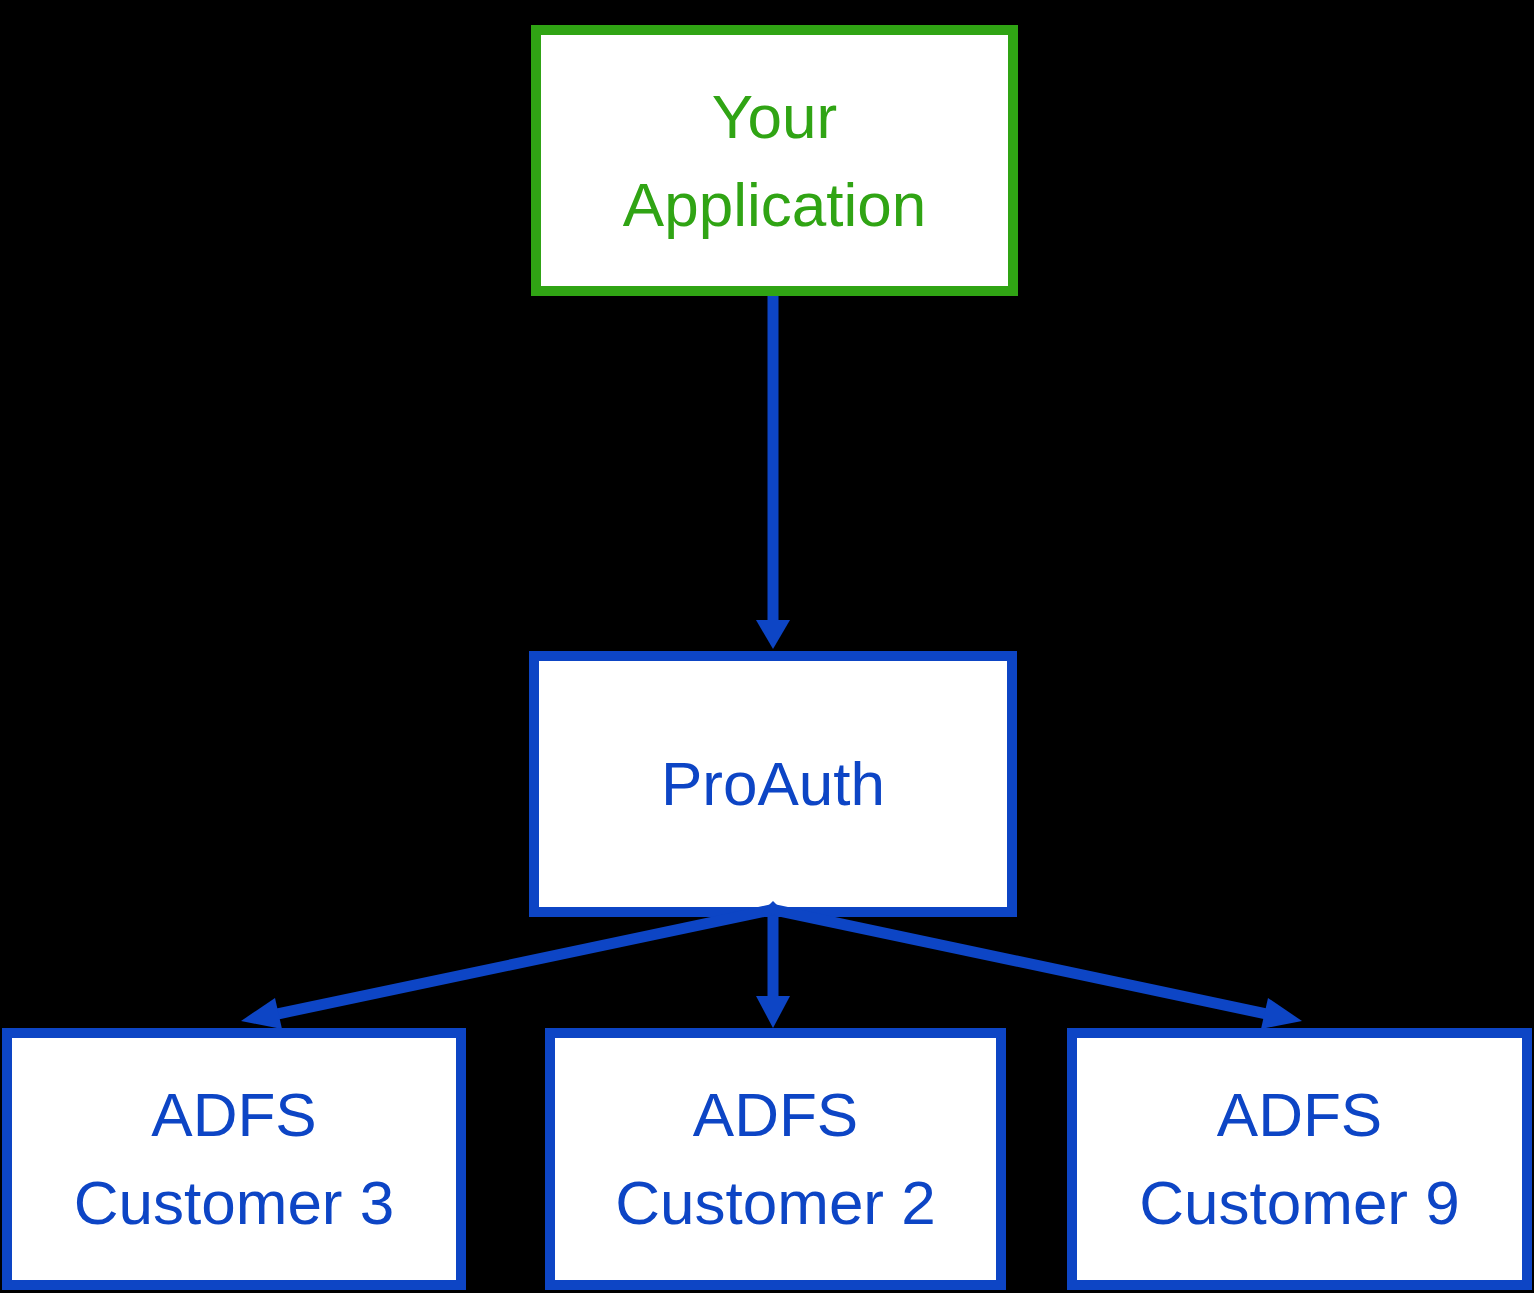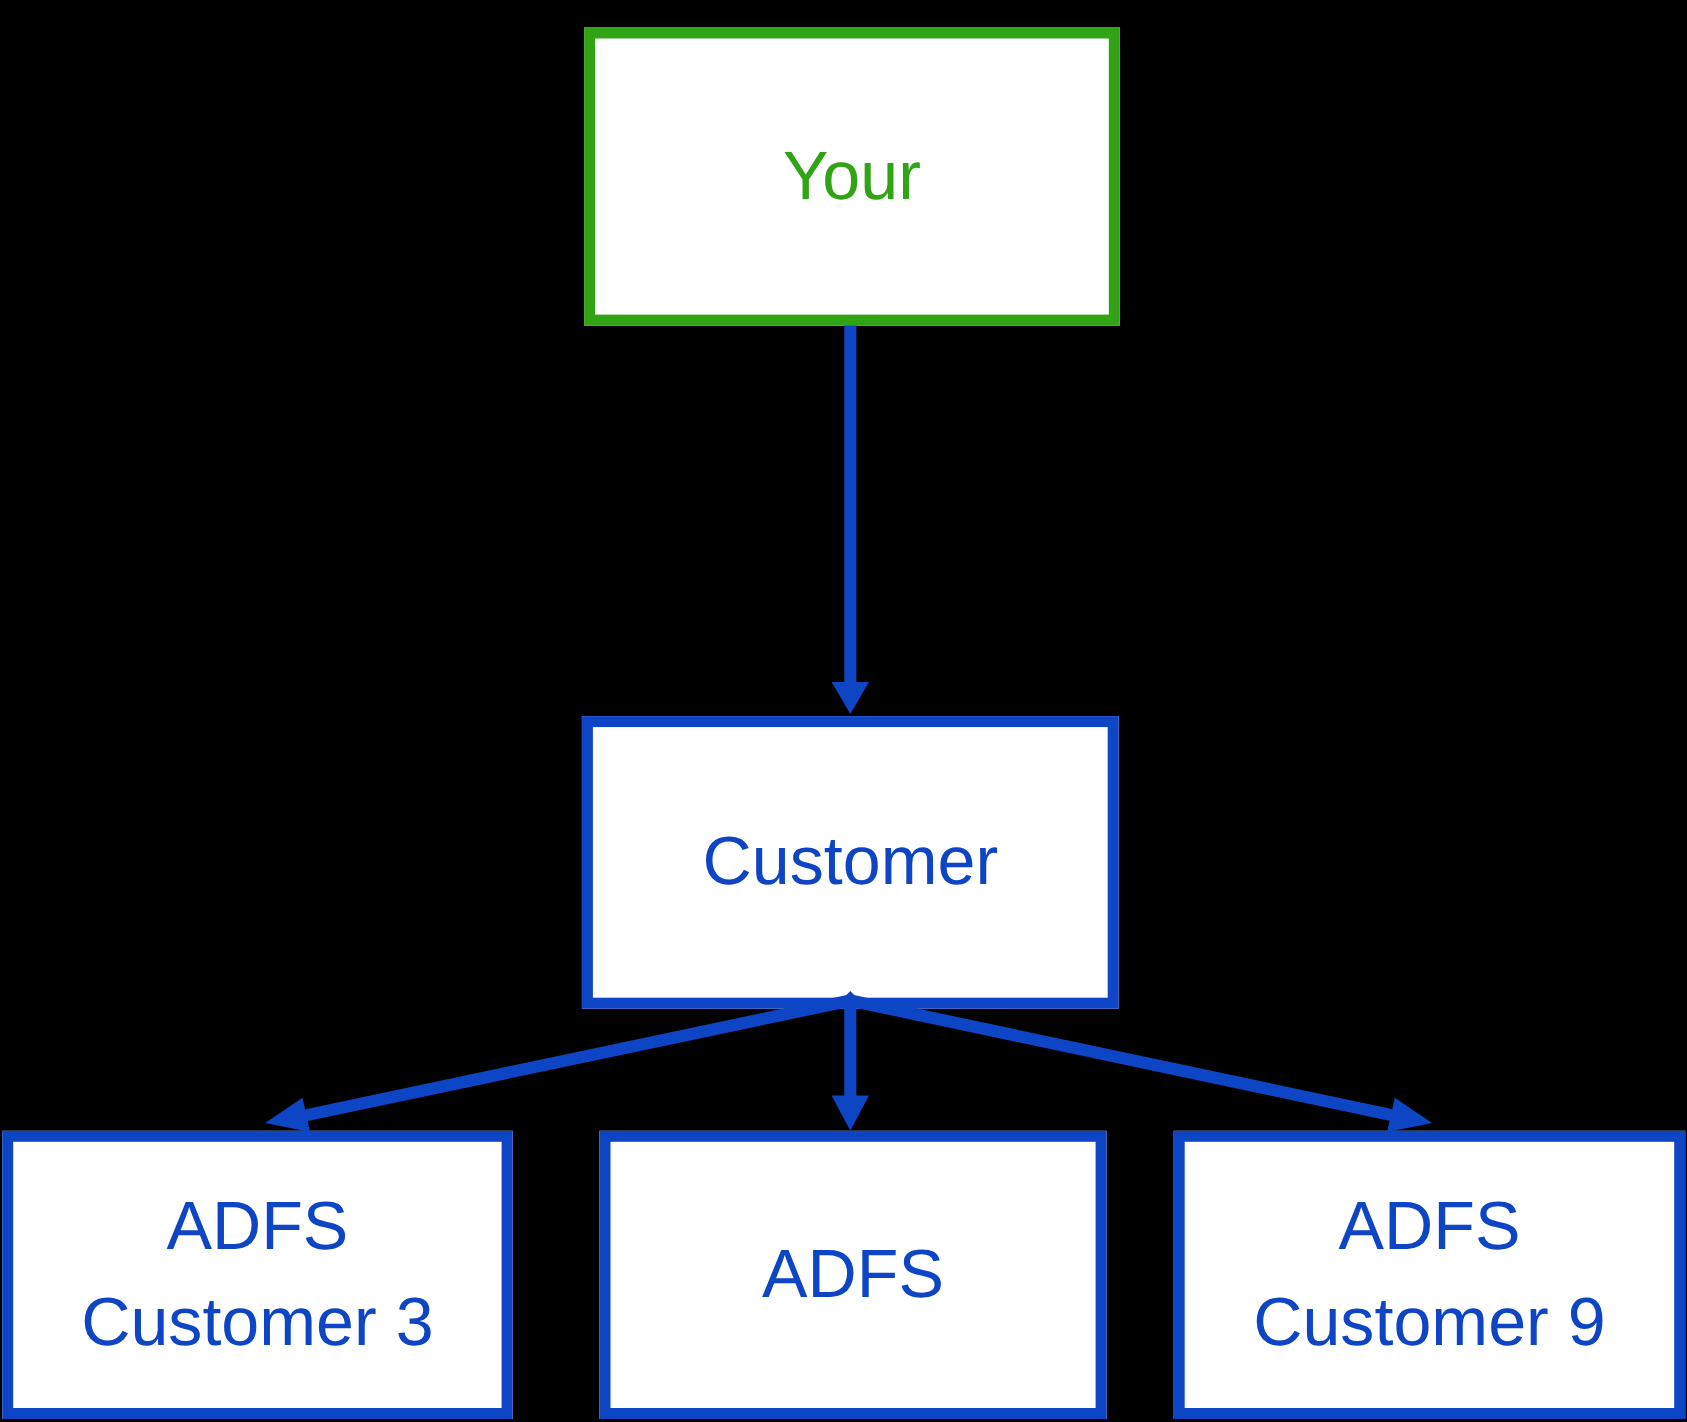--- a/index.html
+++ b/index.html
@@ -84,33 +84,35 @@
     <g>
       <line x1="775" y1="910" x2="1276" y2="1016"></line>
       <polygon points="1302,1021 1261,1029 1268,998"></polygon>
     </g>
 
     <polygon points="773,901 761,913 785,913"></polygon>
   </svg>
 
   <div class="node green" id="node-application">
     <div>Your</div>
+    <div>Application</div>
   </div>
 
   <div class="node blue" id="node-proauth">
-    <div>Customer</div>
+    <div>ProAuth</div>
   </div>
 
   <div class="node blue" id="node-adfs1">
     <div>ADFS</div>
     <div>Customer 3</div>
   </div>
 
   <div class="node blue" id="node-adfs2">
     <div>ADFS</div>
+    <div>Customer 2</div>
   </div>
 
   <div class="node blue" id="node-adfs3">
     <div>ADFS</div>
     <div>Customer 9</div>
   </div>
 
 </div>
 
 </body></html>

